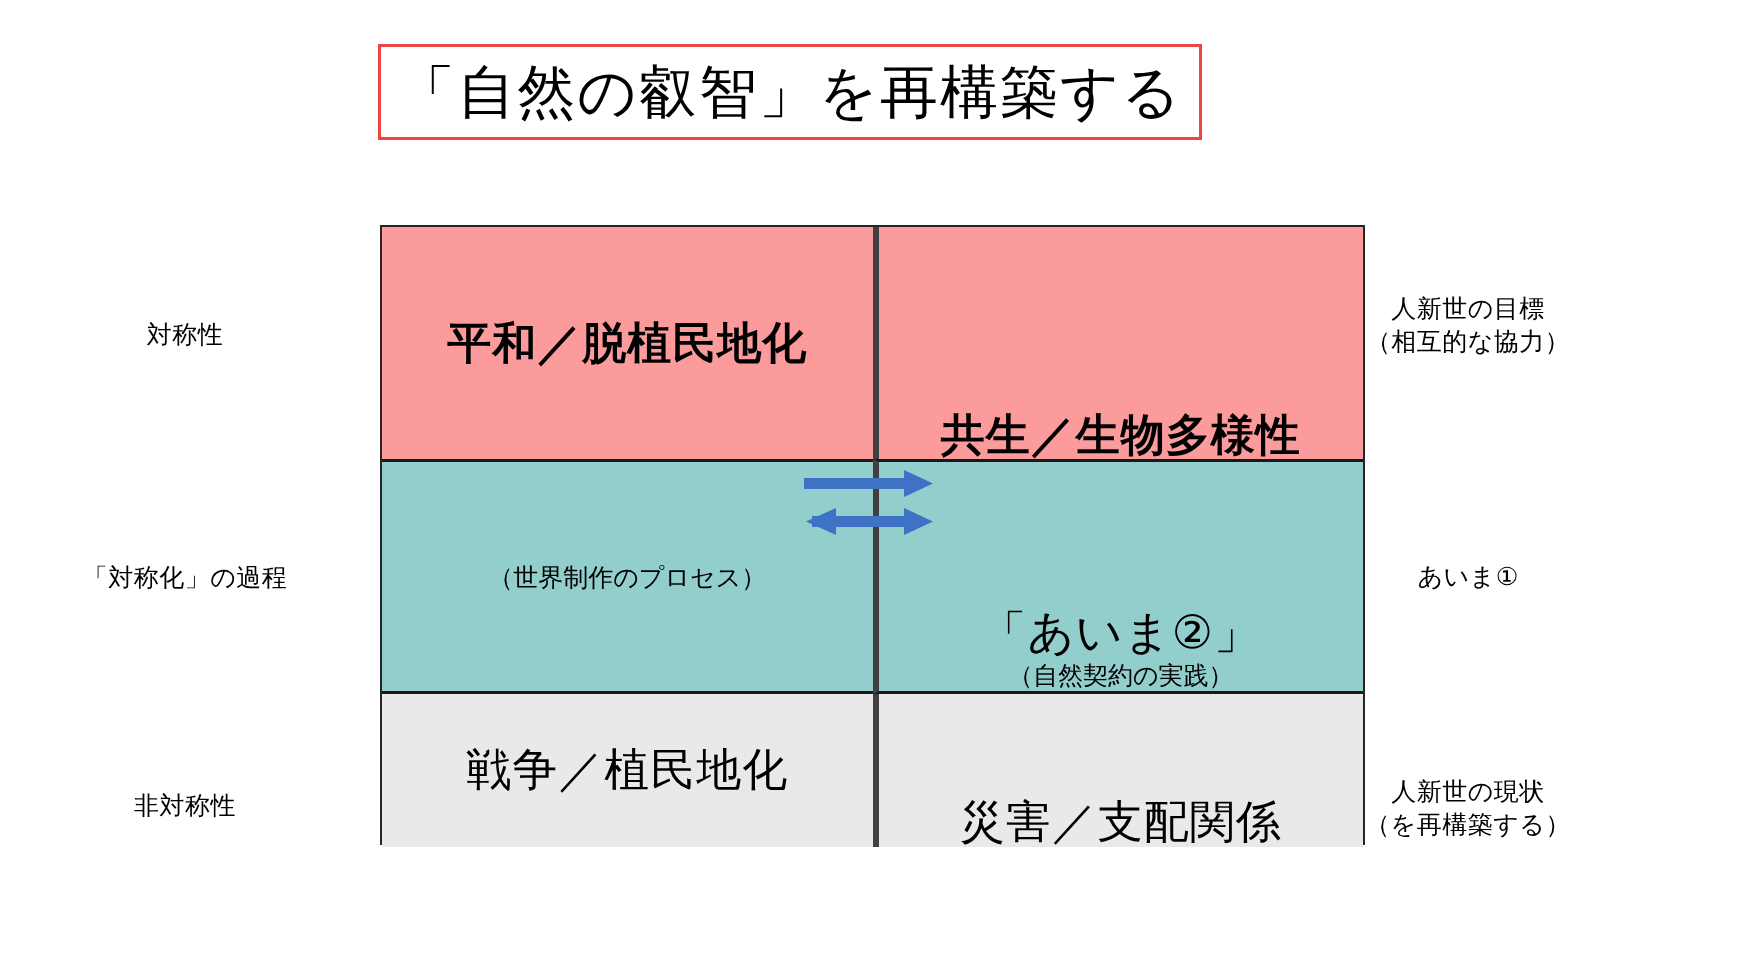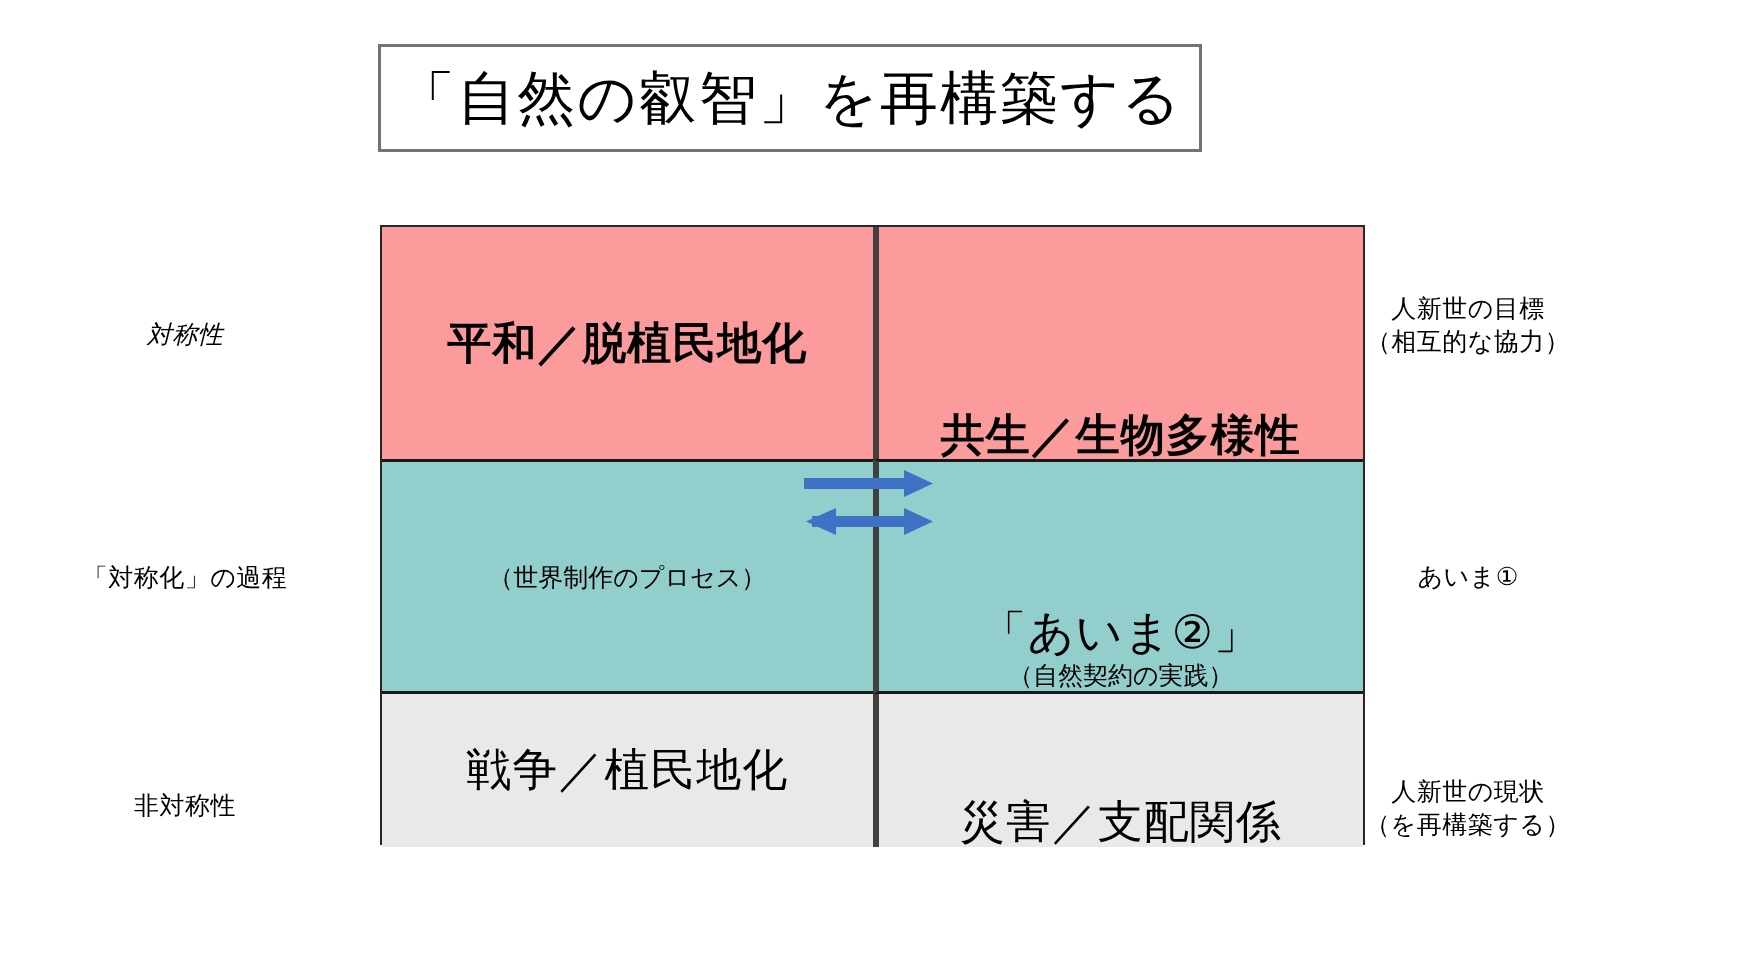--- a/index.html
+++ b/index.html
@@ -15,22 +15,22 @@
     font-family: "DejaVu Sans", "Liberation Sans", sans-serif;
     color: #000000;
   }
 
   
   #title-box {
     position: absolute;
     left: 378px;
     top: 44px;
     width: 824px;
-    height: 108px;
-    border: 3px solid #737373;
+    height: 96px;
+    border: 3px solid #ef4444;
     box-sizing: border-box;
     display: flex;
     align-items: center;
     justify-content: center;
     background: #ffffff;
   }
   #title-text {
     font-size: 58px;
     line-height: 1;
     letter-spacing: 2px;
@@ -95,21 +95,21 @@
   .side-label {
     position: absolute;
     font-size: 25px;
     line-height: 1.32;
     letter-spacing: 0.5px;
     white-space: nowrap;
   }
   .side-left  { text-align: center; transform: translateX(-50%); }
   .side-right { text-align: center; transform: translateX(-50%); }
 
-  #lbl-left-1  { left: 185px; top: 318px; font-style: italic; }
+  #lbl-left-1  { left: 185px; top: 318px; }
   #lbl-left-2  { left: 185px; top: 561px; }
   #lbl-left-3  { left: 185px; top: 789px; }
 
   #lbl-right-1 { left: 1468px; top: 292px; }
   #lbl-right-2 { left: 1468px; top: 560px; }
   #lbl-right-3 { left: 1468px; top: 775px; }
 </style>
 </head>
 <body>
 

